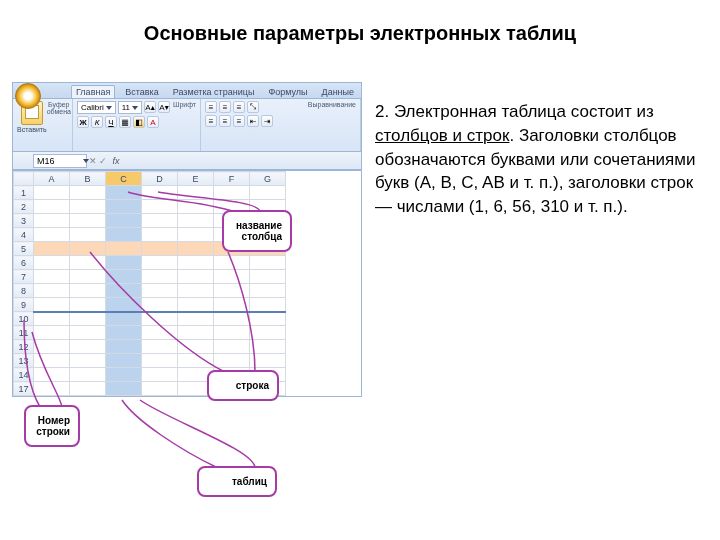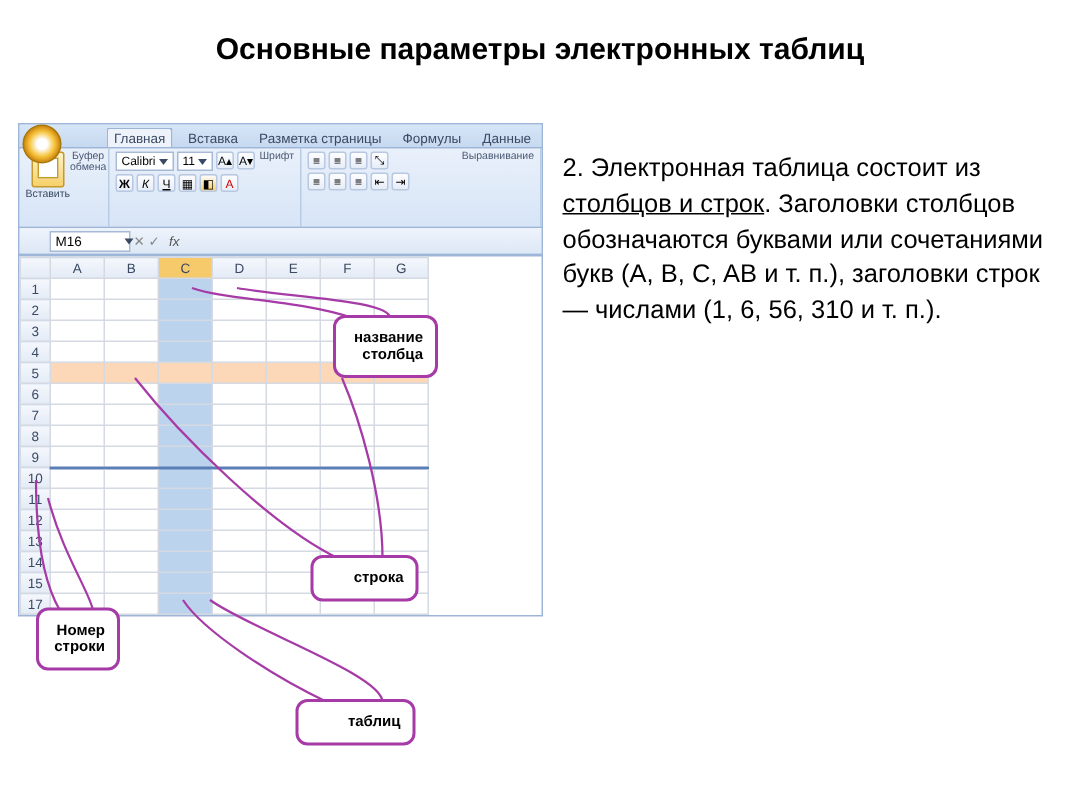--- a/index.html
+++ b/index.html
@@ -404,30 +404,20 @@
             <th class="rowh">14</th>
             <td class=""></td>
             <td class=""></td>
             <td class="col-highlight"></td>
             <td class=""></td>
             <td class=""></td>
             <td class=""></td>
             <td class=""></td>
           </tr>
           <tr>
-            <th class="rowh">15</th>
-            <td class=""></td>
-            <td class=""></td>
-            <td class="col-highlight"></td>
-            <td class=""></td>
-            <td class=""></td>
-            <td class=""></td>
-            <td class=""></td>
-          </tr>
-          <tr>
             <th class="rowh">17</th>
             <td class=""></td>
             <td class=""></td>
             <td class="col-highlight"></td>
             <td class=""></td>
             <td class=""></td>
             <td class=""></td>
             <td class=""></td>
           </tr>
         </tbody>

